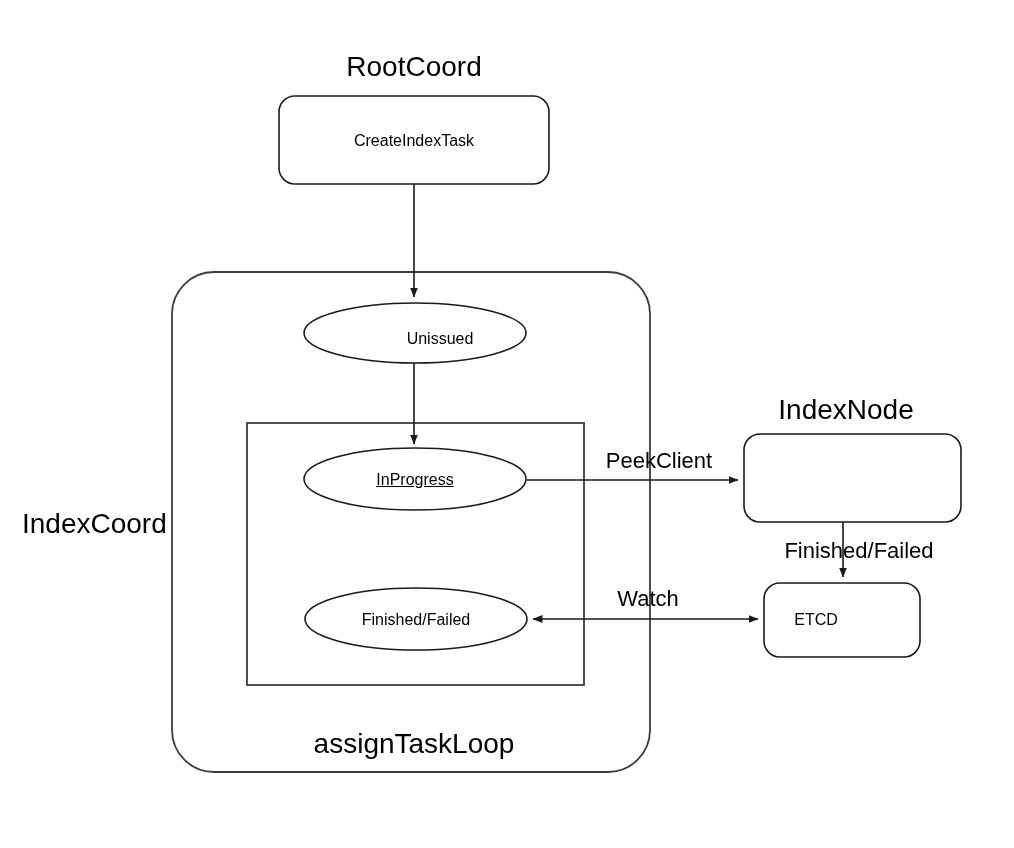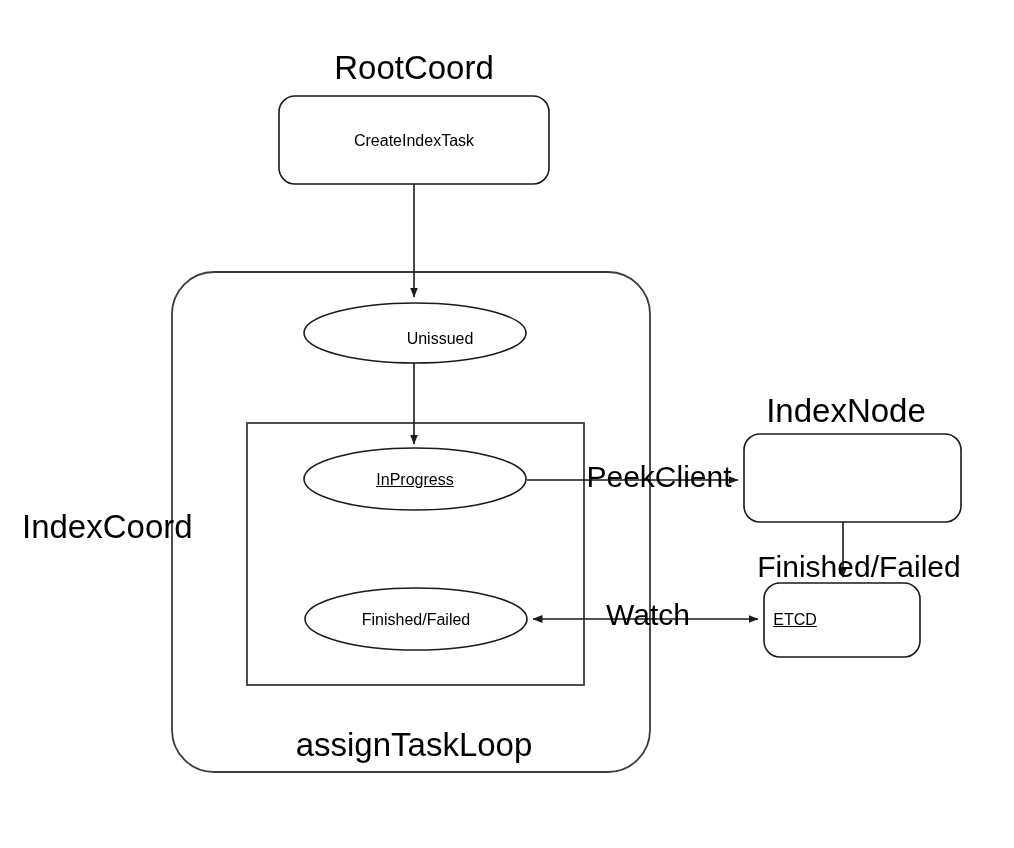--- a/index.html
+++ b/index.html
@@ -47,25 +47,24 @@
     line-height: 1;
     white-space: nowrap;
   }
   .lbl-center {
     transform: translate(-50%, -50%);
   }
   .lbl-node {
     font-size: 16px;
   }
   .lbl-group {
-    font-size: 33px;
+    font-size: 28px;
   }
   .lbl-edge {
-    font-size: 30px;
-    margin-top: 16px;
+    font-size: 22px;
   }
 </style>
 </head>
 <body>
 
 <div id="canvas">
 
   <svg id="diagram-svg" viewBox="0 0 1014 848" xmlns="http://www.w3.org/2000/svg">
     <defs>
       <marker id="arrowEnd" markerWidth="12" markerHeight="12" refX="9.5" refY="4" orient="auto" markerUnits="userSpaceOnUse">
@@ -112,21 +111,21 @@
 
   <div class="lbl lbl-node lbl-center" style="left:414px; top:141px;">CreateIndexTask</div>
 
   <div class="lbl lbl-node lbl-center" style="left:440px; top:339px;">Unissued</div>
 
   <div class="lbl lbl-node lbl-center" style="left:415px; top:480px;text-decoration:underline;">InProgress</div>
 
   <div class="lbl lbl-node lbl-center" style="left:416px; top:620px;">Finished/Failed</div>
 
 
-  <div class="lbl lbl-node lbl-center" style="left:795px; top:620px;text-decoration:underline;">ETCD</div>
+  <div class="lbl lbl-node lbl-center" style="left:816px; top:620px;">ETCD</div>
 
   <div class="lbl lbl-edge lbl-center" style="left:659px; top:461px;">PeekClient</div>
 
   <div class="lbl lbl-edge lbl-center" style="left:859px; top:551px;">Finished/Failed</div>
 
   <div class="lbl lbl-edge lbl-center" style="left:648px; top:599px;">Watch</div>
 
 </div>
 
 </body></html>

